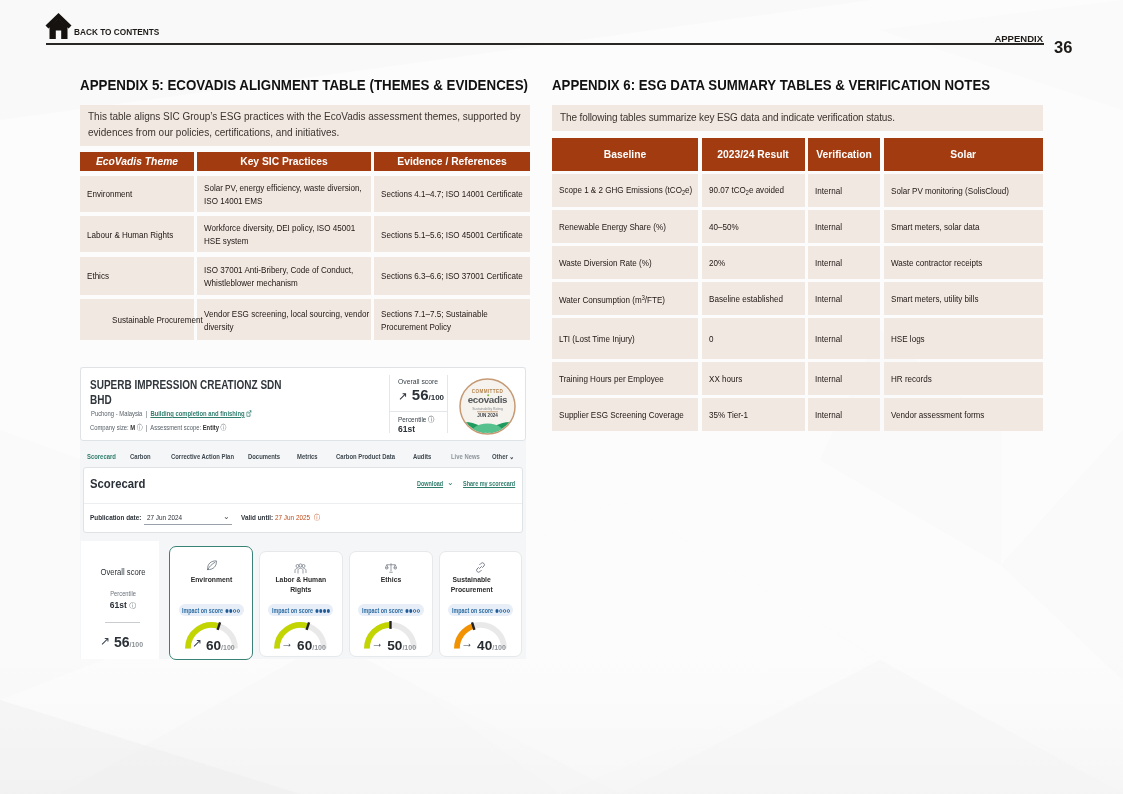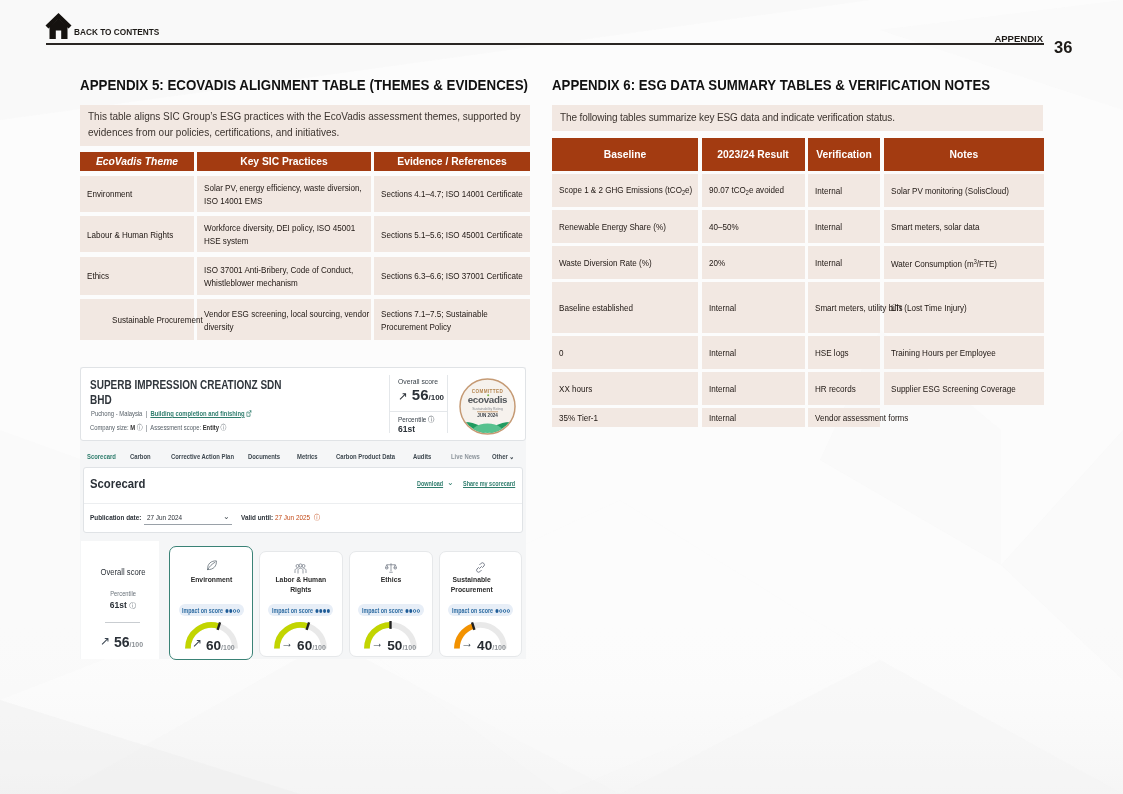--- a/index.html
+++ b/index.html
@@ -118,21 +118,21 @@
     </div>
 </div>
 
 <h1 class="sec" style="left:552px; top:75.5px; transform:scaleX(0.882);">APPENDIX 6: ESG DATA SUMMARY TABLES &amp; VERIFICATION NOTES</h1>
 <div class="introbox" style="left:552px; top:105px; width:491px; height:26px; letter-spacing:-0.12px; padding-top:5px;">The following tables summarize key ESG data and indicate verification status.</div>
 
 <div class="grid" id="t2" style="left:552px; top:138px; width:491px; grid-template-columns:146px 103px 72px 1fr; gap:2.8px 3.5px;">
   <div class="hc" style="height:33px;">Baseline</div>
     <div class="hc">2023/24 Result</div>
     <div class="hc">Verification</div>
-    <div class="hc">Notes</div>
+    <div class="hc">Solar</div>
   <div class="c" style="height:33.2px;">
       <span class="cx">Scope 1 &amp; 2 GHG Emissions (tCO<sub class="s">2</sub>e)</span>
     </div>
     <div class="c">
       <span class="cx">90.07 tCO<sub class="s">2</sub>e avoided</span>
     </div>
     <div class="c">
       <span class="cx">Internal</span>
     </div>
     <div class="c">
@@ -152,33 +152,36 @@
     </div>
   <div class="c" style="height:33.2px;">
       <span class="cx">Waste Diversion Rate (%)</span>
     </div>
     <div class="c">
       <span class="cx">20%</span>
     </div>
     <div class="c">
       <span class="cx">Internal</span>
     </div>
+    <div class="c">
+      <span class="cx">Waste contractor receipts</span>
+    </div>
   <div class="c" style="height:33.2px;">
       <span class="cx">Water Consumption (m<sup class="s">3</sup>/FTE)</span>
     </div>
     <div class="c">
       <span class="cx">Baseline established</span>
     </div>
     <div class="c">
       <span class="cx">Internal</span>
     </div>
     <div class="c">
       <span class="cx">Smart meters, utility bills</span>
     </div>
-  <div class="c" style="height:51px;">
+  <div class="c" style="height:41px;">
       <span class="cx">LTI (Lost Time Injury)</span>
     </div>
     <div class="c">
       <span class="cx">0</span>
     </div>
     <div class="c">
       <span class="cx">Internal</span>
     </div>
     <div class="c">
       <span class="cx">HSE logs</span>

